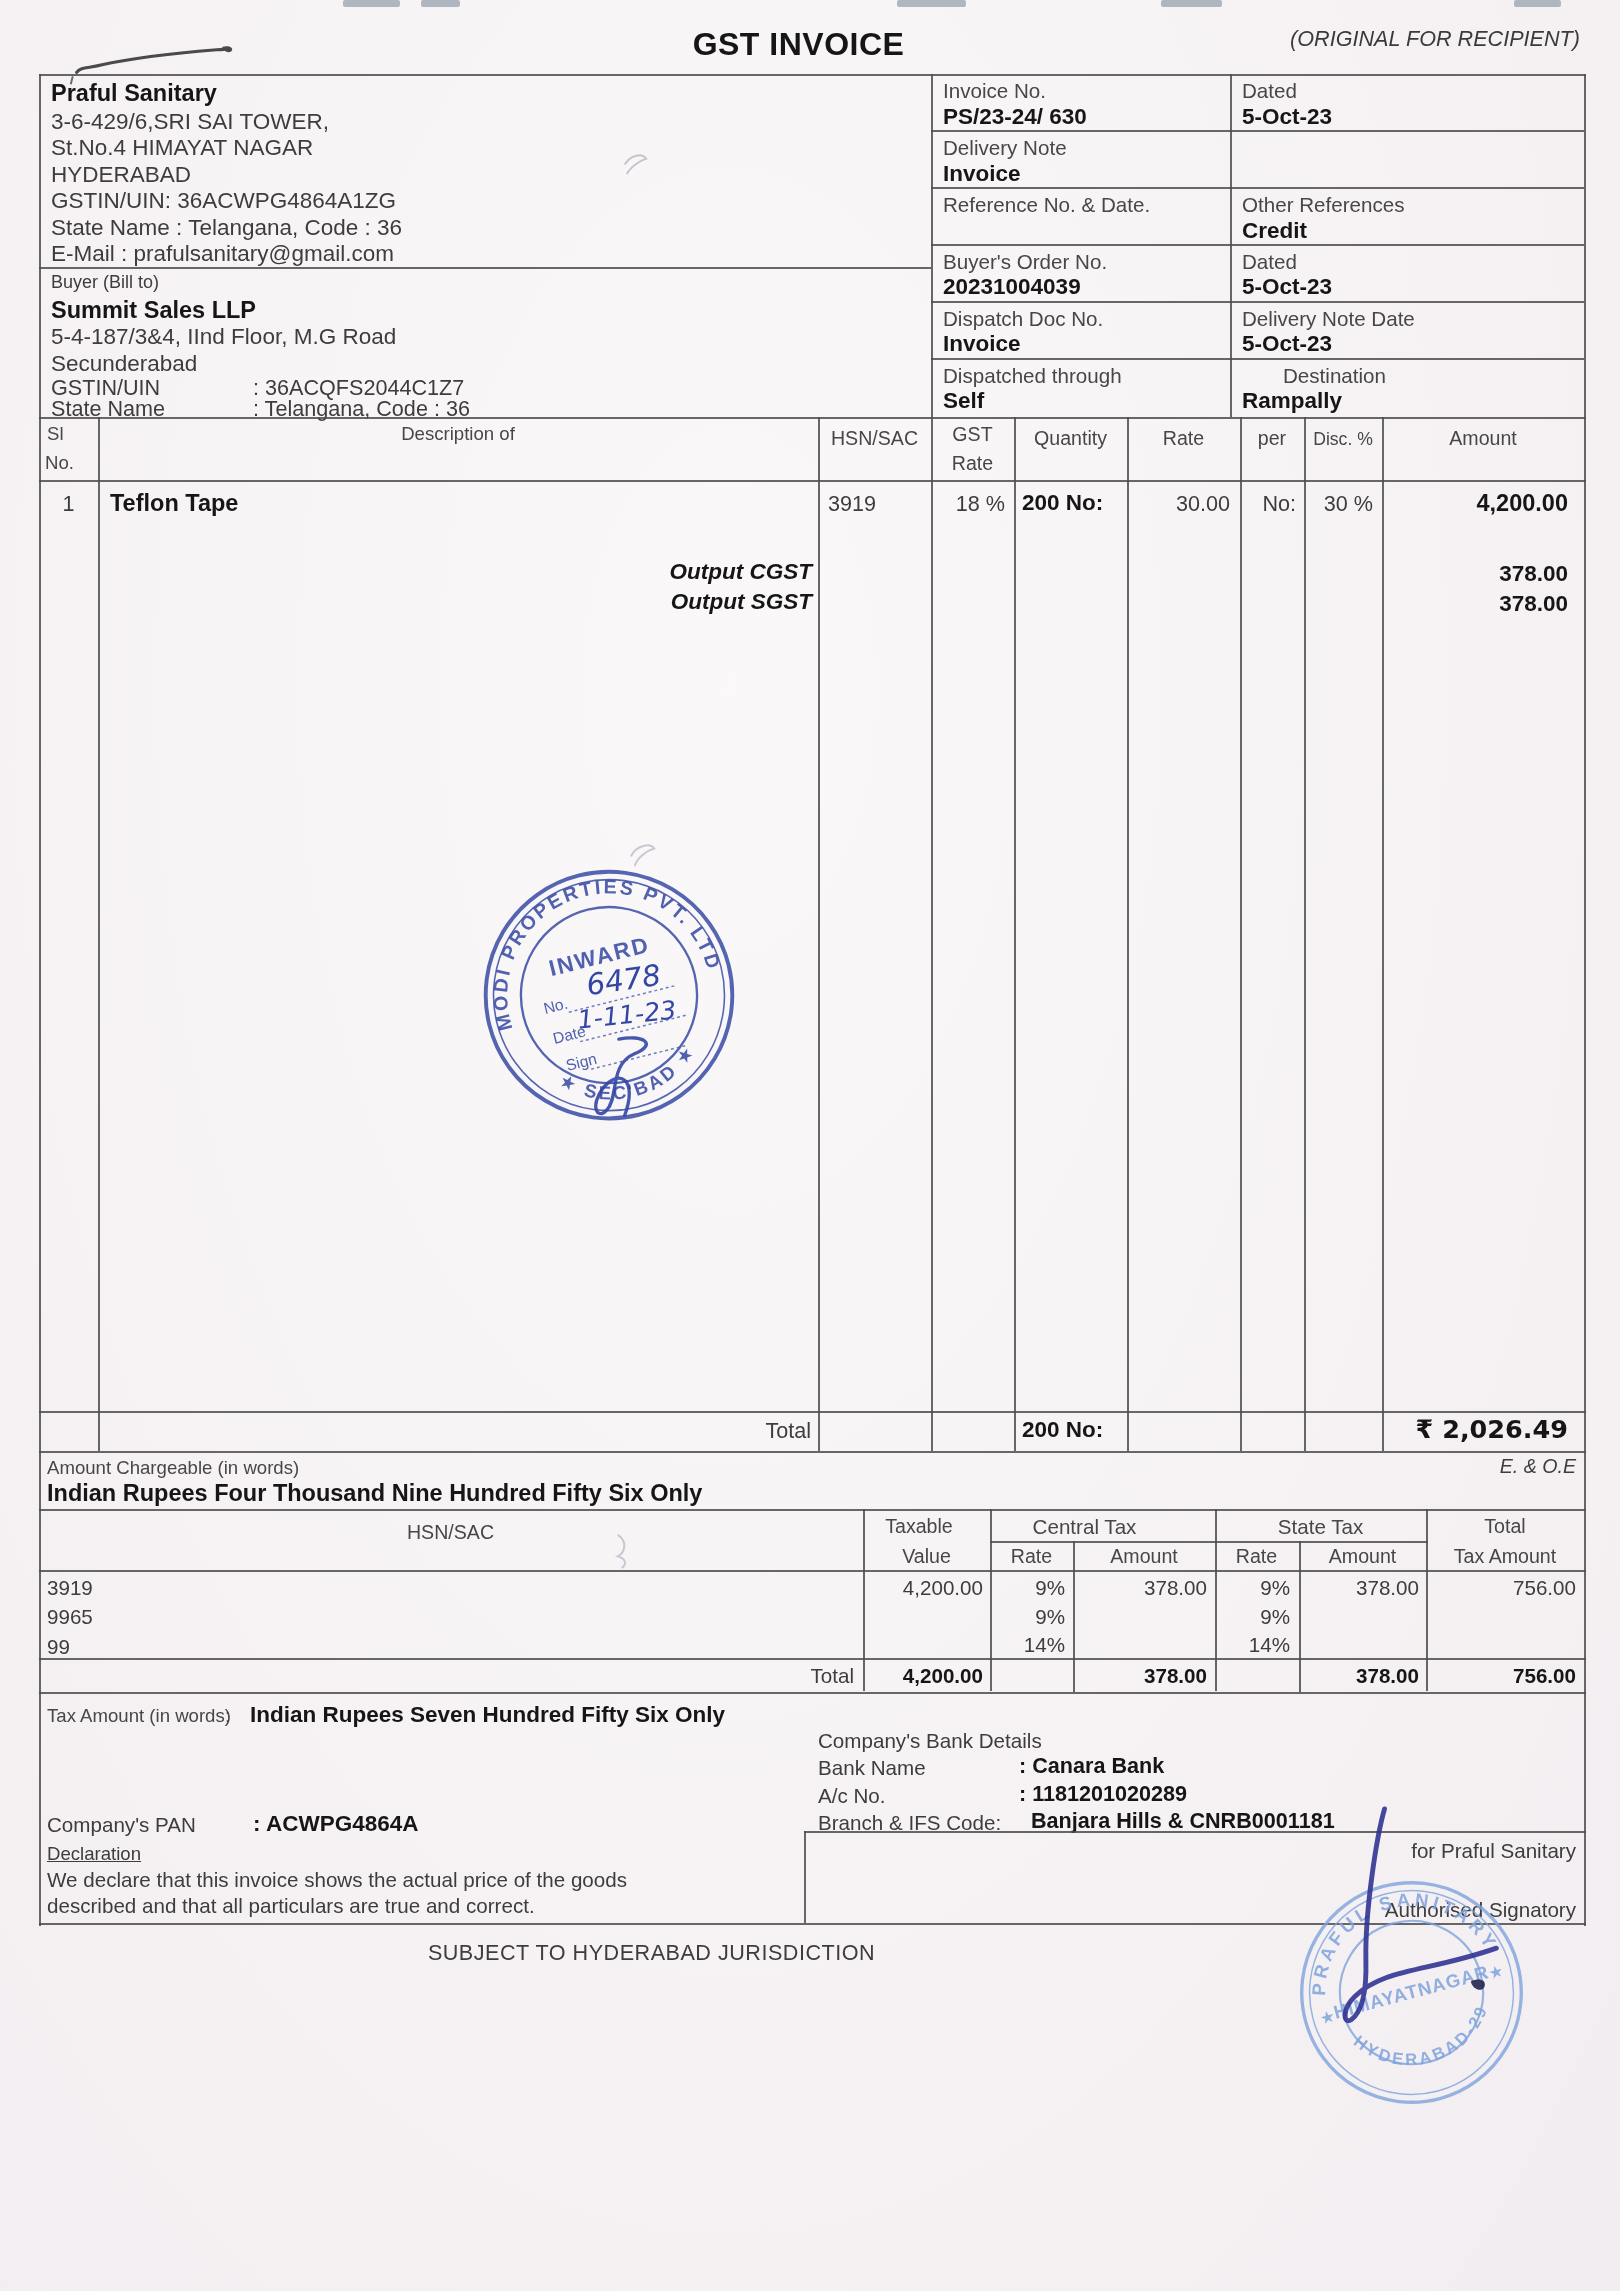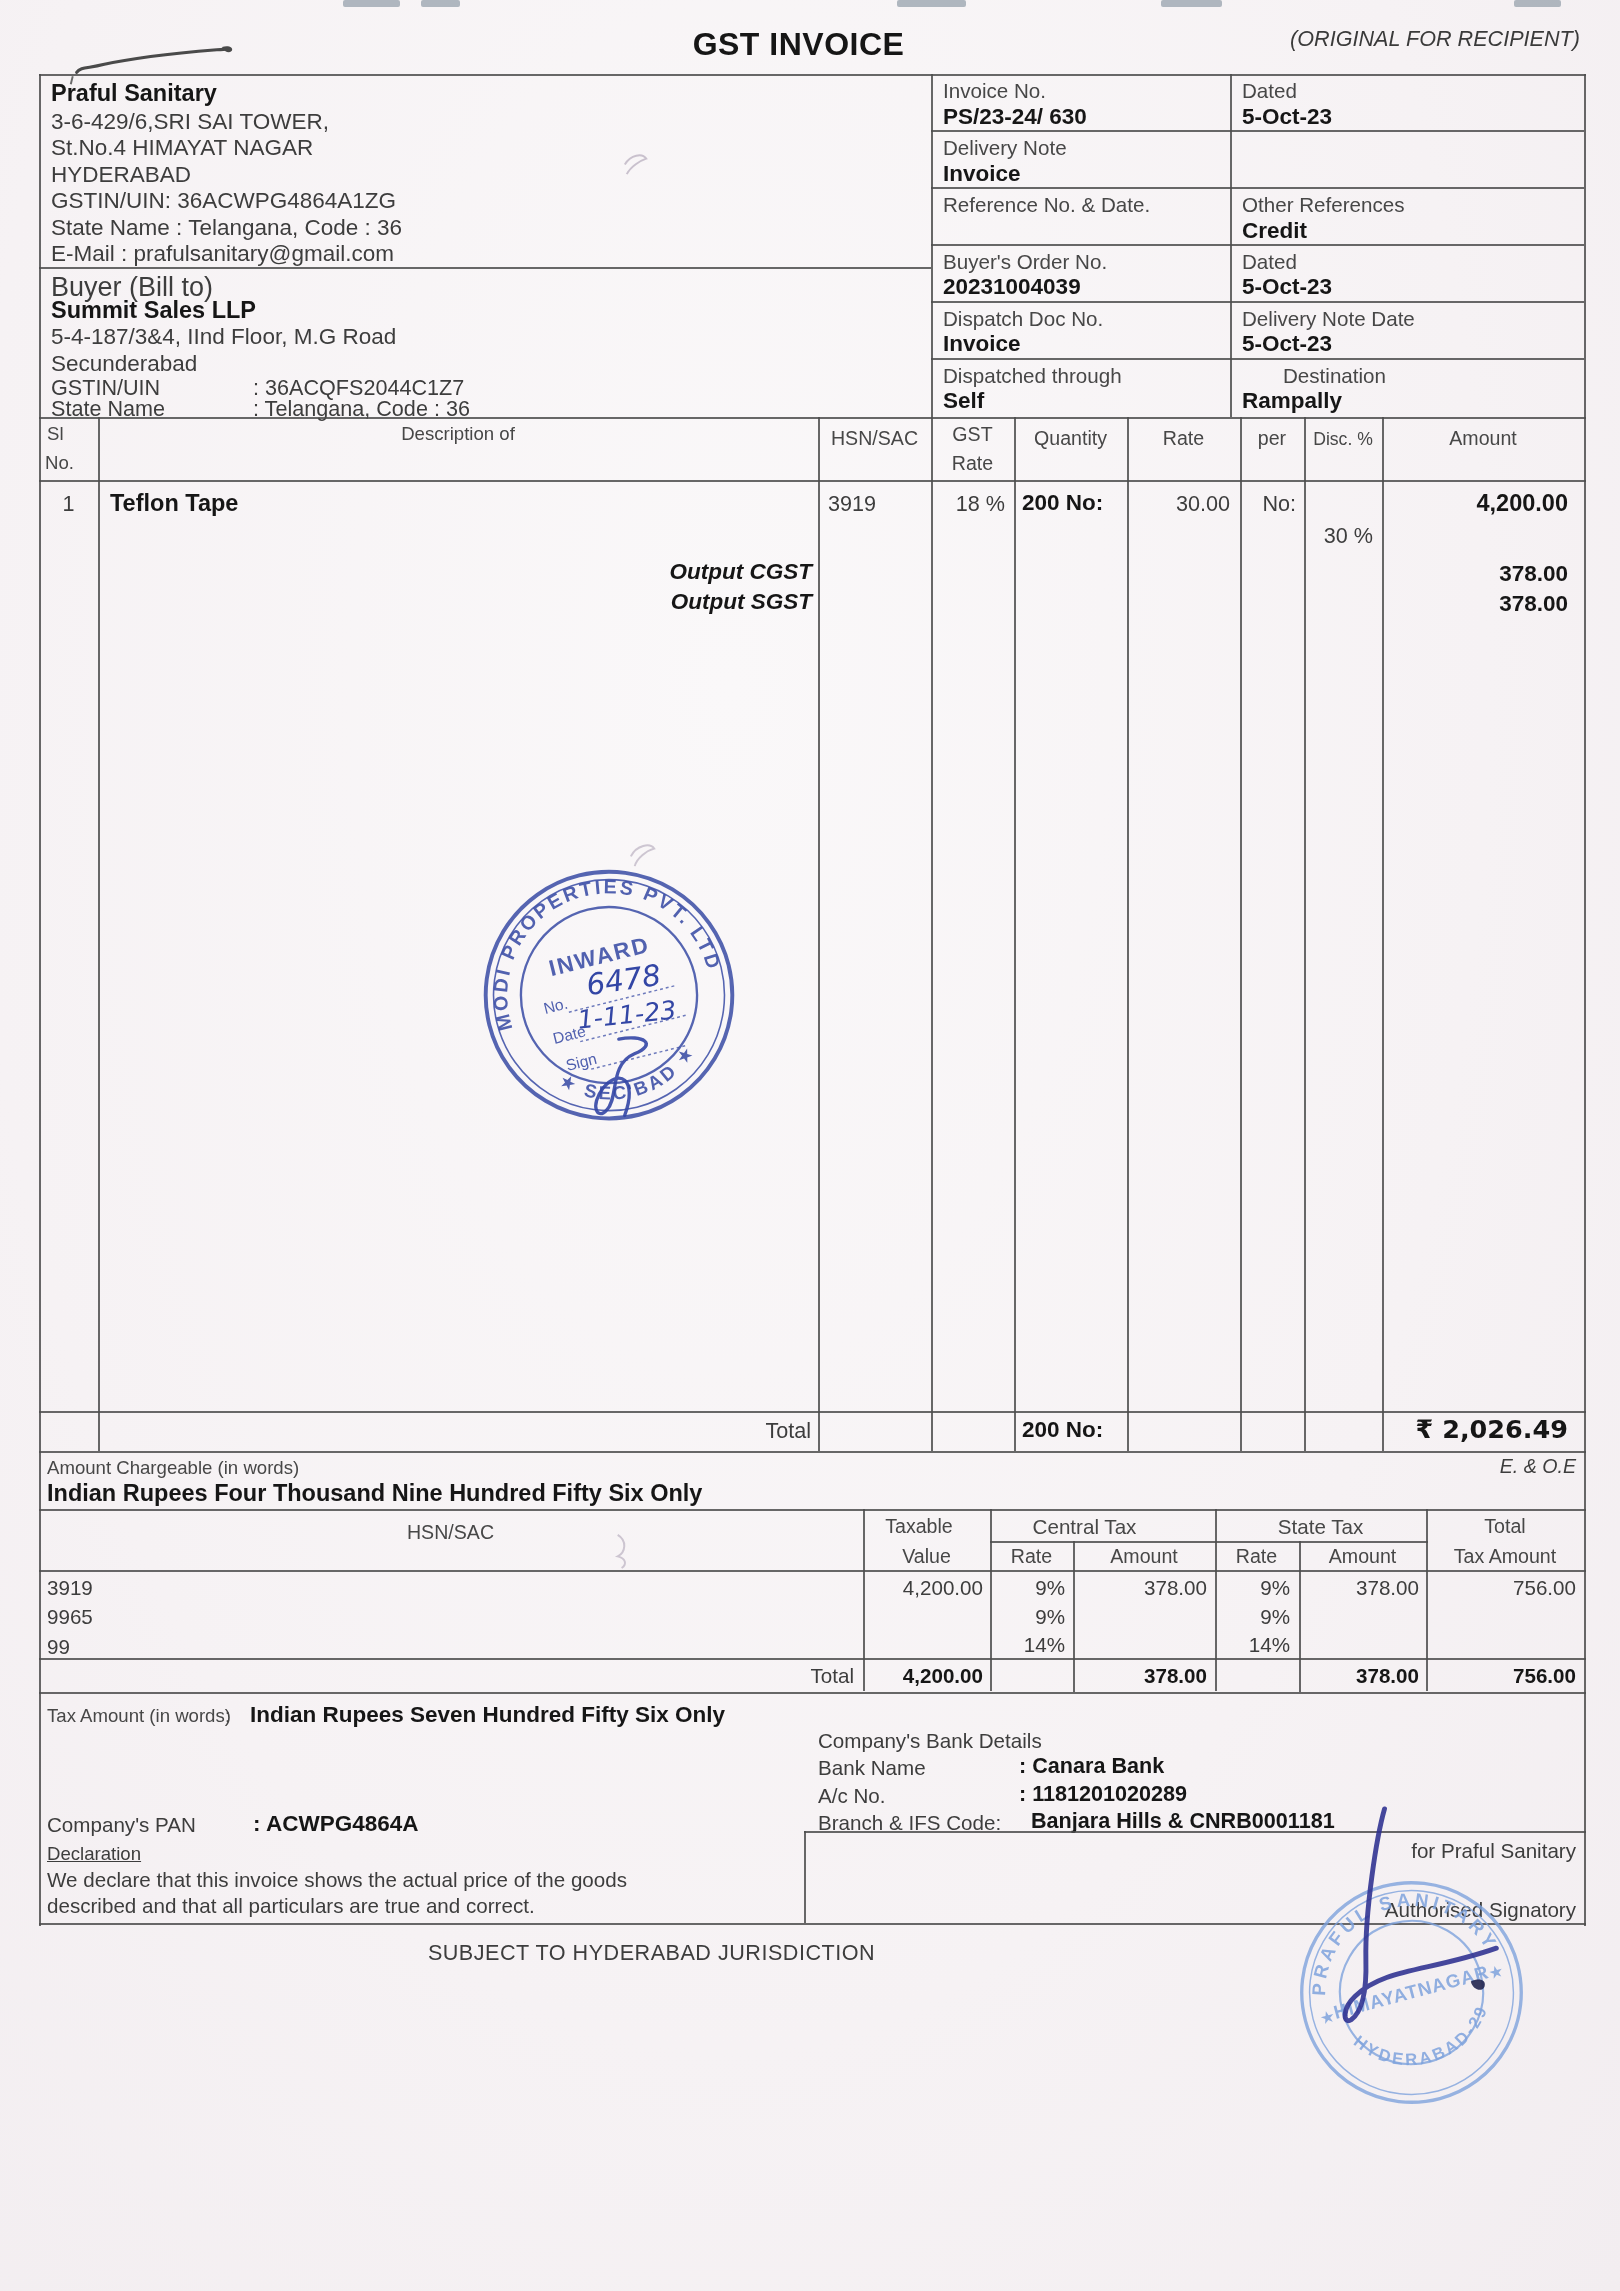--- a/index.html
+++ b/index.html
@@ -63,21 +63,21 @@
   <div class="hl" style="left:931px;top:358px;width:653px;"></div>
 
   <div class="t b" style="left:51px;top:80px;font-size:23.5px;">Praful Sanitary</div>
   <div class="t" style="left:51px;top:109px;font-size:22.5px;">3-6-429/6,SRI SAI TOWER,</div>
   <div class="t" style="left:51px;top:135px;font-size:22.5px;">St.No.4 HIMAYAT NAGAR</div>
   <div class="t" style="left:51px;top:162px;font-size:22.5px;">HYDERABAD</div>
   <div class="t" style="left:51px;top:188px;font-size:22.5px;">GSTIN/UIN: 36ACWPG4864A1ZG</div>
   <div class="t" style="left:51px;top:215px;font-size:22.5px;">State Name :  Telangana, Code : 36</div>
   <div class="t" style="left:51px;top:241px;font-size:22.5px;">E-Mail : prafulsanitary@gmail.com</div>
 
-  <div class="t" style="left:51px;top:272px;font-size:27px;">Buyer (Bill to)</div>
+  <div class="t" style="left:51px;top:272px;font-size:18px;">Buyer (Bill to)</div>
   <div class="t b" style="left:51px;top:297px;font-size:23.5px;">Summit Sales LLP</div>
   <div class="t" style="left:51px;top:324px;font-size:22.5px;">5-4-187/3&amp;4, IInd Floor, M.G Road</div>
   <div class="t" style="left:51px;top:351px;font-size:22.5px;">Secunderabad</div>
   <div class="t" style="left:51px;top:376px;font-size:21.6px;">GSTIN/UIN</div>
   <div class="t" style="left:253px;top:376px;font-size:21.6px;">:  36ACQFS2044C1Z7</div>
   <div class="t" style="left:51px;top:397px;font-size:21.6px;">State Name</div>
   <div class="t" style="left:253px;top:397px;font-size:21.6px;">:  Telangana, Code : 36</div>
 
   <div class="t hdr" style="left:943px;top:79px;font-size:20.6px;">Invoice No.</div>
   <div class="t b" style="left:943px;top:104px;font-size:22.5px;">PS/23-24/ 630</div>
@@ -134,21 +134,21 @@
   <div class="t hdr c" style="left:1304px;top:429px;width:78px;font-size:17.6px;">Disc. %</div>
   <div class="t hdr c" style="left:1382px;top:427px;width:202px;font-size:19.6px;">Amount</div>
 
   <div class="t c" style="left:39px;top:492px;width:59px;font-size:21.6px;">1</div>
   <div class="t b" style="left:110px;top:490px;font-size:23.5px;">Teflon Tape</div>
   <div class="t" style="left:828px;top:492px;font-size:21.6px;">3919</div>
   <div class="t r" style="left:931px;top:492px;width:74px;font-size:21.6px;">18 %</div>
   <div class="t b" style="left:1022px;top:490px;font-size:22.5px;">200 No:</div>
   <div class="t r" style="left:1127px;top:492px;width:103px;font-size:21.6px;">30.00</div>
   <div class="t r" style="left:1240px;top:492px;width:56px;font-size:21.6px;">No:</div>
-  <div class="t r" style="left:1304px;top:492px;width:69px;font-size:21.6px;margin-top:32px;">30 %</div>
+  <div class="t r" style="left:1304px;top:492px;width:69px;font-size:21.6px;">30 %</div>
   <div class="t r b" style="left:1382px;top:490px;width:186px;font-size:23.5px;">4,200.00</div>
 
   <div class="t r b i" style="left:392px;top:559px;width:420px;font-size:22.5px;">Output CGST</div>
   <div class="t r b i" style="left:392px;top:589px;width:420px;font-size:22.5px;">Output SGST</div>
   <div class="t r b" style="left:1382px;top:561px;width:186px;font-size:22.5px;">378.00</div>
   <div class="t r b" style="left:1382px;top:591px;width:186px;font-size:22.5px;">378.00</div>
 
   <div class="t r" style="left:588px;top:1419px;width:223px;font-size:21.6px;">Total</div>
   <div class="t b" style="left:1022px;top:1417px;font-size:22.5px;">200 No:</div>
   <div class="t r b rupee" style="left:1367px;top:1415px;width:201px;font-size:25.5px;">₹ 2,026.49</div>

